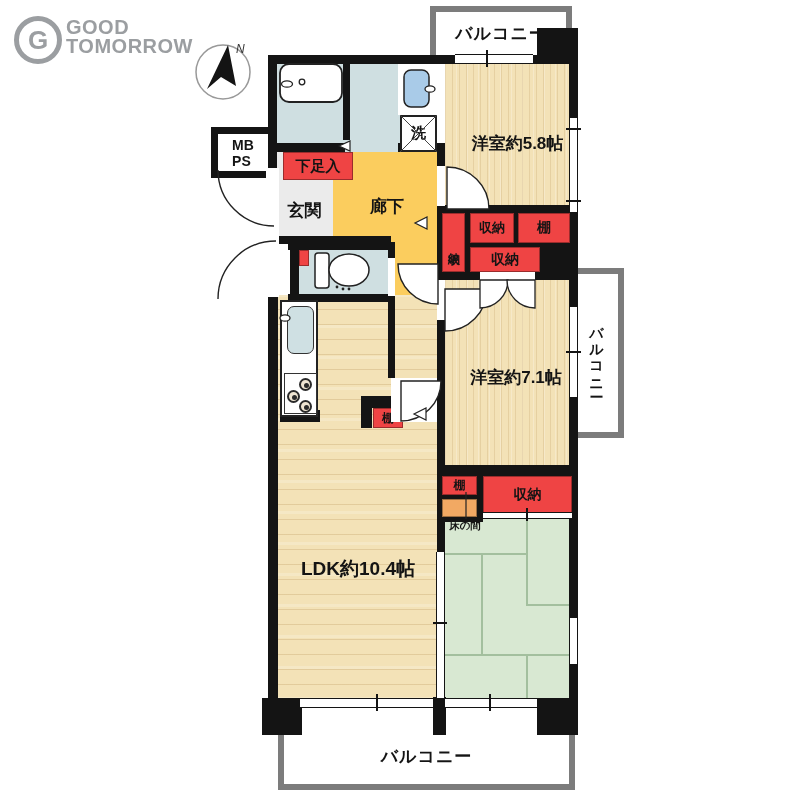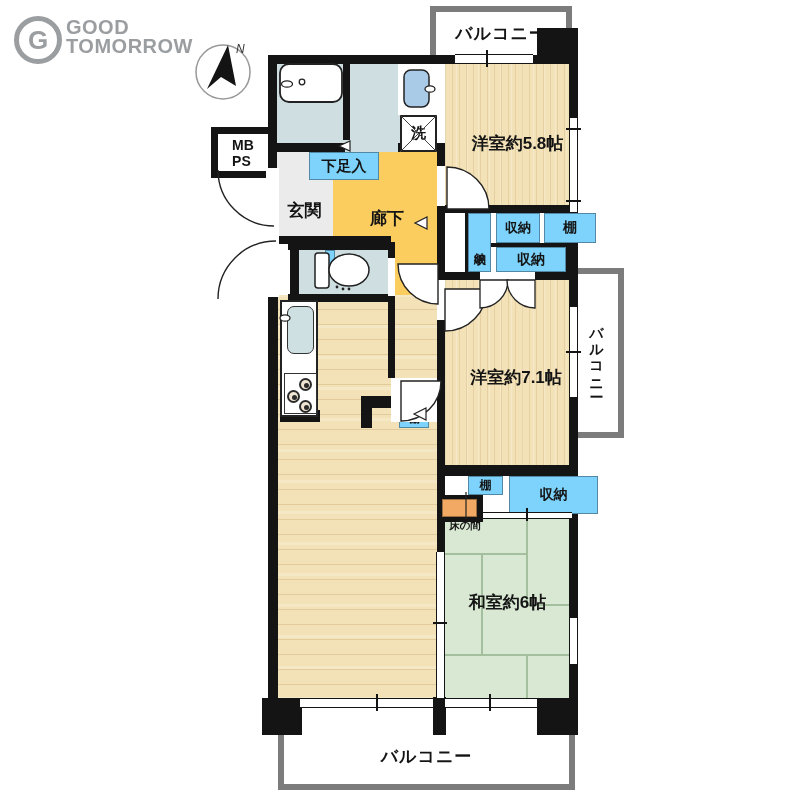--- a/index.html
+++ b/index.html
@@ -2,21 +2,21 @@
 <html><head>
 <meta charset="utf-8">
 <style>
   html,body{margin:0;padding:0;background:#fff;}
   #canvas{position:relative;width:800px;height:800px;background:#fff;overflow:hidden;
           font-family:"Liberation Sans",sans-serif;color:#141414;}
   .abs{position:absolute;}
   .wall{position:absolute;background:#141414;}
   .lbl{position:absolute;display:flex;align-items:center;justify-content:center;
        font-weight:bold;color:#141414;white-space:nowrap;}
-  .pink{background:#7dd3fc;border:1px solid rgba(0,0,0,.35);box-sizing:border-box;margin-left:26px;}
+  .pink{background:#ef4444;border:1px solid rgba(0,0,0,.35);box-sizing:border-box;}
   .orange{background:#f2a963;border:1px solid rgba(0,0,0,.35);box-sizing:border-box;}
   .bathfloor{background:#cfdfe1;}
   .yellow{background:#fbcd5e;}
   .genkan{background:#ebebeb;}
   .tatami{background:#d8e8d2;}
   .tline{position:absolute;background:#a3bf9e;}
   .wood-v{background-color:#f3e2b7;
     background-image:repeating-linear-gradient(90deg, rgba(182,144,84,.22) 0 1px, transparent 1px 7px),
                      repeating-linear-gradient(90deg, rgba(255,255,255,.25) 0 1px, transparent 1px 11px);}
   .wood-h{background-color:#f3e2b7;
@@ -180,23 +180,23 @@
   <div class="tick" style="left:489px;top:694px;width:2px;height:17px;"></div>
 
   <div class="win-v" style="left:436px;top:552px;width:9px;height:146px;"></div>
   <div class="tick" style="left:433px;top:622px;width:14px;height:2px;"></div>
 
   <div class="win-h" style="left:483px;top:512px;width:89px;height:7px;"></div>
   <div class="tick" style="left:526px;top:508px;width:2px;height:13px;"></div>
 
   <div class="lbl" style="left:445px;top:128px;width:145px;height:30px;font-size:17px;">洋室約5.8帖</div>
   <div class="lbl" style="left:445px;top:362px;width:142px;height:30px;font-size:17px;">洋室約7.1帖</div>
-  <div class="lbl" style="left:443px;top:588px;width:129px;height:28px;font-size:17px;">和室約6帖</div>
+  <div class="lbl" style="left:279px;top:554px;width:158px;height:30px;font-size:19px;">LDK約10.4帖</div>
   <div class="lbl" style="left:276px;top:196px;width:57px;height:28px;font-size:17px;">玄関</div>
-  <div class="lbl" style="left:337px;top:204px;width:100px;height:28px;font-size:17px;">廊下</div>
+  <div class="lbl" style="left:337px;top:192px;width:100px;height:28px;font-size:17px;">廊下</div>
 
   <svg width="800" height="800" viewBox="0 0 800 800">
 
     <path d="M 218,170 A 56,56 0 0 0 274,226" fill="none" stroke="#222" stroke-width="1.4"></path>
     <path d="M 218,299 A 58,58 0 0 1 276,241" fill="none" stroke="#222" stroke-width="1.4"></path>
 
     <path d="M 447,167 A 42,42 0 0 1 489,209 L 447,209 Z" fill="#fff" stroke="#222" stroke-width="1.4"></path>
     <path d="M 487,289 A 42,42 0 0 1 445,331 L 445,289 Z" fill="#fff" stroke="#222" stroke-width="1.4"></path>
     <path d="M 398,264 A 40,40 0 0 0 438,304 L 438,264 Z" fill="#fff" stroke="#222" stroke-width="1.4"></path>
     <path d="M 401,421 A 40,40 0 0 0 441,381 L 401,381 Z" fill="#fff" stroke="#222" stroke-width="1.4"></path>

